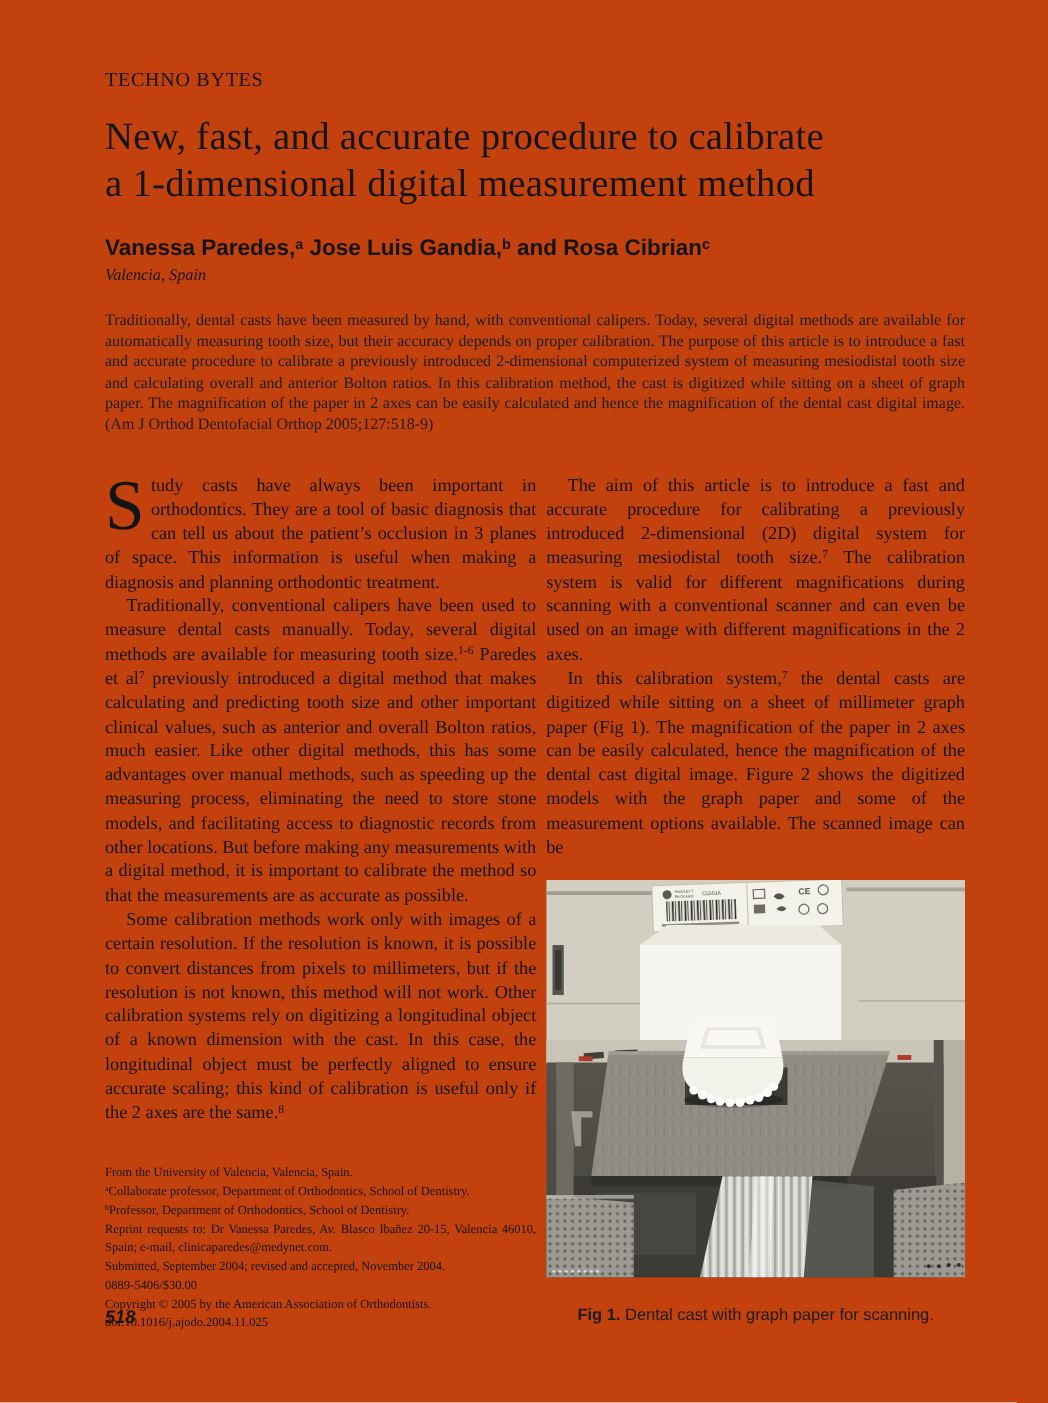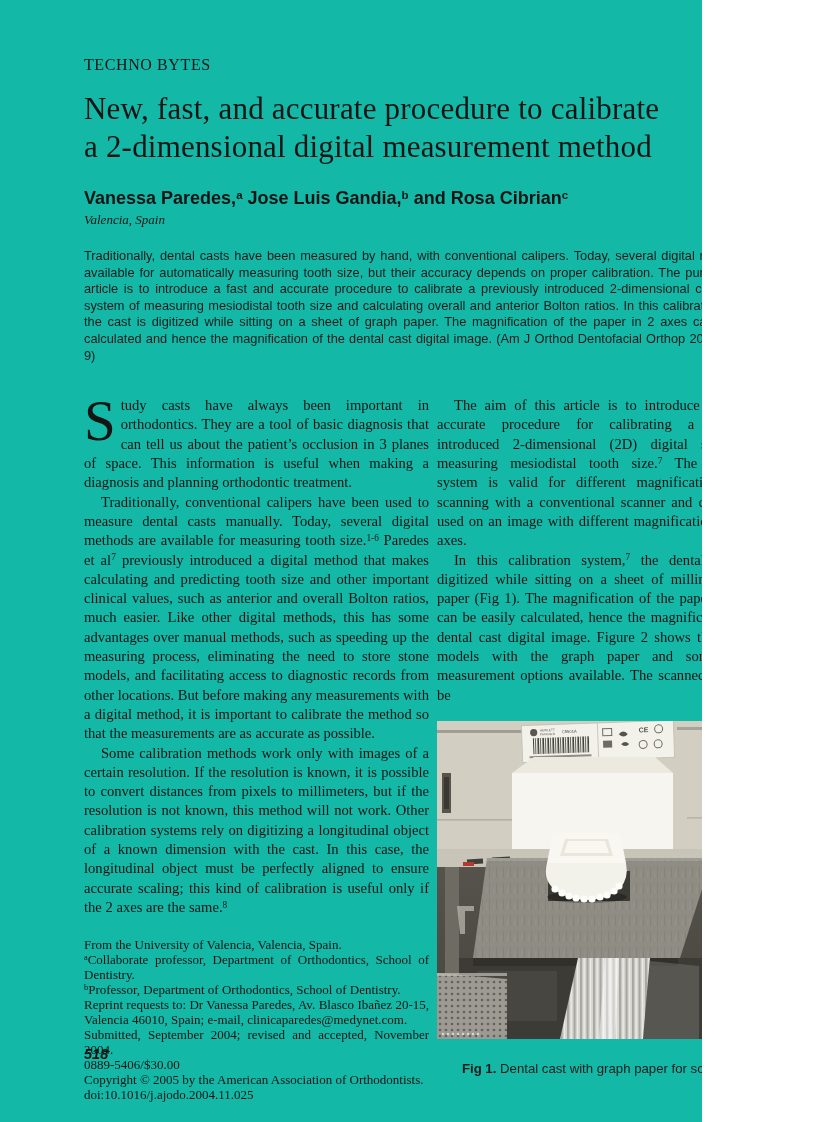--- a/index.html
+++ b/index.html
@@ -1,60 +1,60 @@
 <!DOCTYPE html>
 <html style="--scanner-body: #d2cec2; --label-bg: #f3f2ea; --bed-edge: #c8c4b8; --glass-dark: #45443e; --glass-mid: #55534b; --paper: #8f8c83; --paper-hole: #3b3a34; --cast-white: #f8f7f2; --box-white: #f6f5ef; --box-top: #eceadf; --plate: #9c9a92; --ribbon-light: #d6d5d0; --ribbon-dark: #a8a7a2; --accent-red: #b03a2c;"><head>
 <meta charset="utf-8">
 <style>
   * { margin:0; padding:0; box-sizing:border-box; }
   html,body { background:#ffffff; }
   .page {
-    position:relative; width:702px; height:1122px;
-    background:#14b8a6; overflow:hidden; color:#141414;
+    position:relative; width:838px; height:1122px;
+    background:#c2410c; overflow:hidden; color:#141414;
     font-family:"Liberation Serif", serif;
   }
   .content { position:absolute; left:84px; top:0; width:688px; }
 
   .kicker {
     margin-top:56px; font-size:16px; letter-spacing:0.6px;
     font-family:"Liberation Serif", serif;
   }
   .title {
     margin-top:16px; font-size:31px; line-height:38px; font-weight:normal;
     letter-spacing:0.2px;
   }
   .authors {
     margin-top:22px; font-family:"Liberation Sans", sans-serif;
     font-weight:bold; font-size:18px;
   }
   .affiliation { margin-top:3px; font-style:italic; font-size:13px; }
 
   .abstract {
-    margin-top:20px; font-family:Liberation Sans, sans-serif;
+    margin-top:20px; font-family:Liberation Serif, serif;
     font-size:12.8px; line-height:16.6px; text-align:justify; color:#1c1c1c;
   }
 
   .columns {
     margin-top:32px; display:grid; grid-template-columns:345px 335px;
     column-gap:8px;
   }
   .col { font-size:14.6px; line-height:19.3px; text-align:justify; }
   .col p { margin:0; }
   .col p.indent { text-indent:17px; }
   .dropcap {
     float:left; font-size:57px; line-height:46px;
     padding:2px 5px 0 0; font-family:"Liberation Serif", serif;
   }
   sup {
     font-size:64%; line-height:0; vertical-align:baseline;
     position:relative; top:-0.45em;
   }
 
   .footnotes {
-    margin-top:20px; font-size:13px; line-height:15px; text-align:justify;
+    margin-top:30px; font-size:10px; line-height:15px; text-align:justify;
   }
 
   figure { margin-top:16px; width:335px; }
   .photo-frame { width:335px; height:318px; display:block; }
   figcaption {
     margin-top:20px; text-align:center;
     font-family:"Liberation Sans", sans-serif; font-size:13.2px; color:#1c1c1c;
   }
   .cap-label { font-weight:bold;margin-top:45px; }
 
@@ -66,21 +66,21 @@
 </head>
 <body>
 
 <div class="page">
   <div class="content">
 
     <div class="kicker">TECHNO BYTES</div>
 
     <h1 class="title">
       <span>New, fast, and accurate procedure to calibrate</span><br>
-      <span>a 2-dimensional digital measurement method</span>
+      <span>a 1-dimensional digital measurement method</span>
     </h1>
 
     <div class="authors">Vanessa Paredes,<sup>a</sup> Jose Luis Gandia,<sup>b</sup> and Rosa Cibrian<sup>c</sup></div>
     <div class="affiliation">Valencia, Spain</div>
 
     <div class="abstract">Traditionally, dental casts have been measured by hand, with conventional calipers. Today, several digital methods are available for automatically measuring tooth size, but their accuracy depends on proper calibration. The purpose of this article is to introduce a fast and accurate procedure to calibrate a previously introduced 2-dimensional computerized system of measuring mesiodistal tooth size and calculating overall and anterior Bolton ratios. In this calibration method, the cast is digitized while sitting on a sheet of graph paper. The magnification of the paper in 2 axes can be easily calculated and hence the magnification of the dental cast digital image. (Am J Orthod Dentofacial Orthop 2005;127:518-9)</div>
 
     <div class="columns">
 
       <div class="col">

